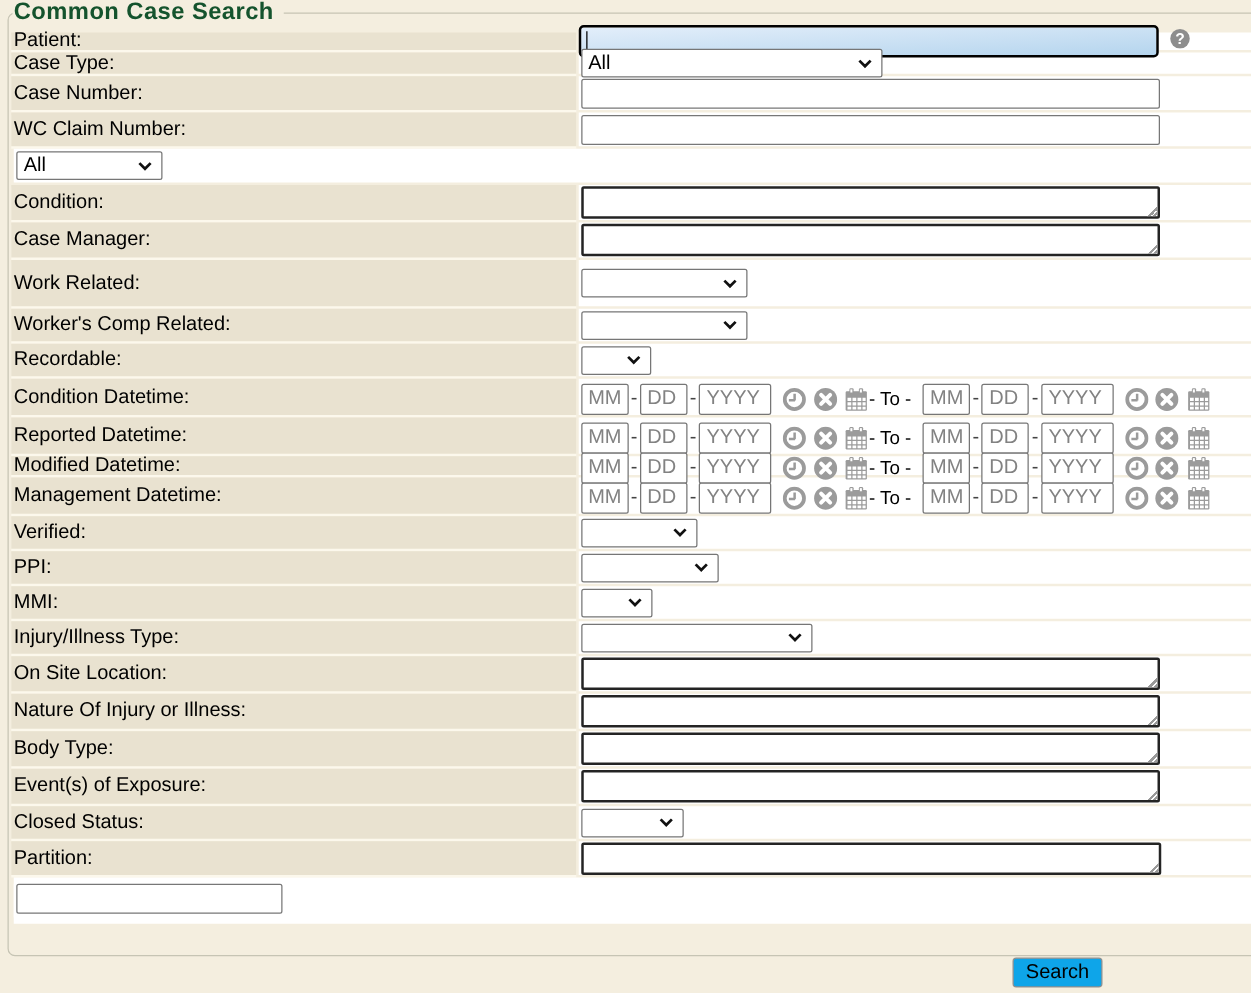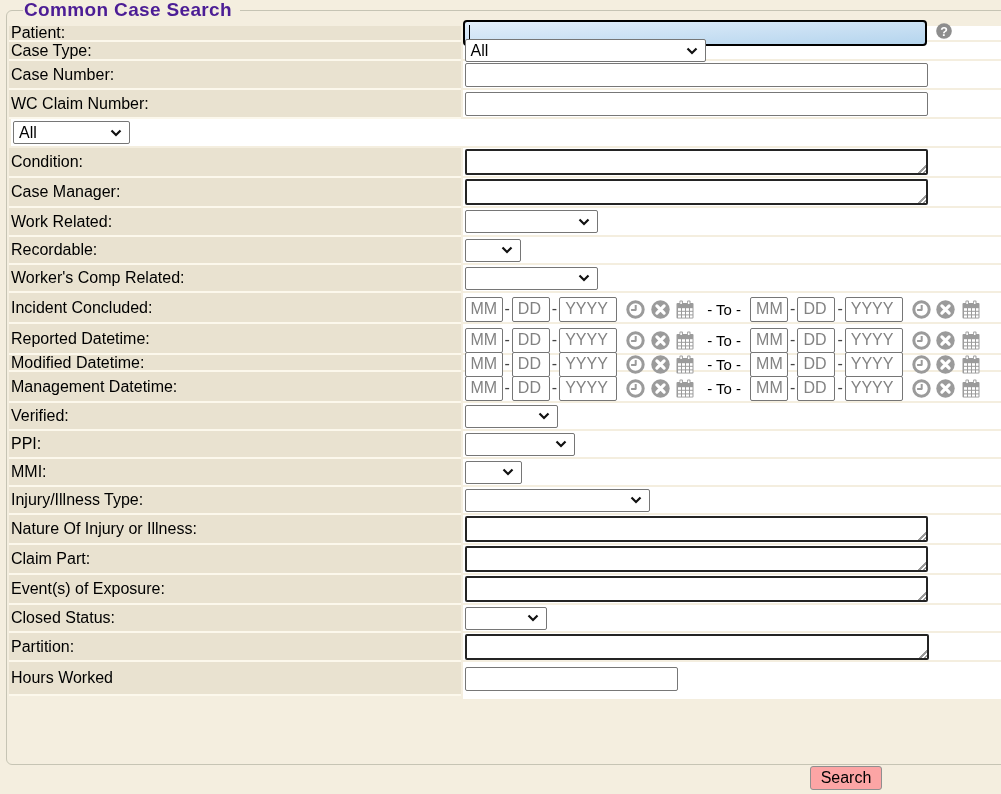--- a/index.html
+++ b/index.html
@@ -9,23 +9,23 @@
   background:#f4eedf;
   font-family:"Liberation Sans", sans-serif;
   font-size:16px; color:#000;
   position:relative;
 }
 #panel {
   position:absolute; left:6px; top:10px; width:1010px; height:755px;
   border:1px solid #c6c4b4; border-radius:6px;
 }
 #legend {
-  position:absolute; left:16px; top:-12px;
+  position:absolute; left:3px; top:-12px;
   background:#f4eedf; padding:0 8px 0 1px;
-  font-size:19px; font-weight:bold; color:#4c1d95; letter-spacing:0.35px;
+  font-size:19px; font-weight:bold; color:#14532d; letter-spacing:0.35px;
   white-space:nowrap;
 }
 #tbl { position:absolute; left:9px; top:26px; width:992px; }
 .row { display:flex; margin-bottom:2px; }
 .lab {
   width:451.5px; flex:0 0 451.5px; background:#e9e2d0;
   padding-left:2px; display:flex; align-items:center;
   box-shadow:0 2px 0 0 #fcf8ec;
 }
 .fld {
@@ -52,24 +52,24 @@
 }
 .sel .cv { position:absolute; right:7px; top:50%; margin-top:-4px; }
 .dt {
   height:25px; border:1px solid #767676; border-radius:2px; background:#fff;
   color:#828282; font-size:16px; display:inline-flex; align-items:center;
   padding-left:5px; flex:0 0 auto; position:relative; top:1.5px;
 }
 .dash { color:#444; margin:0 2px; position:relative; top:1.5px; }
 .ic  { margin-left:5.5px; flex:0 0 auto; position:relative; top:1.5px; }
 .ic1 { margin-left:9px; flex:0 0 auto; position:relative; top:1.5px; }
-.tot { margin:0 9px 0 12px; white-space:pre; font-size:15px; position:relative; top:1.5px; }
+.tot { margin:0 9px 0 0; white-space:pre; font-size:15px; position:relative; top:1.5px; }
 #searchbtn {
   position:absolute; left:810px; top:766px; width:72px; height:24px;
-  background:#fca5a5;
+  background:#0ea5e9;
   border:1px solid #8f8f8f; border-radius:3px;
   font-size:16px; font-family:"Liberation Sans", sans-serif;
   text-align:center; line-height:20px; padding:0;
 }
 </style>
 </head>
 <body>
 <div id="panel">
     <div id="legend">Common Case Search</div>
   </div>
@@ -122,52 +122,52 @@
       </div>
     </div>
 <div class="row" style="height:28px">
       <div class="lab">Case Manager:</div>
       <div class="fld">
         <div class="ta" style="width:463px">
           <div class="grip"></div>
         </div>
       </div>
     </div>
-<div class="row" style="height:27px">
+<div class="row" style="height:37px">
       <div class="lab">Work Related:</div>
       <div class="fld">
         <div class="sel" style="width:133px">
           <svg class="cv" width="12" height="8" viewBox="0 0 12 8">
             <path d="M1.5 1.5 L6 6 L10.5 1.5" fill="none" stroke="#111" stroke-width="2.2"></path>
           </svg>
         </div>
       </div>
     </div>
 <div class="row" style="height:26px">
+      <div class="lab">Worker's Comp Related:</div>
+      <div class="fld">
+        <div class="sel" style="width:133px">
+          <svg class="cv" width="12" height="8" viewBox="0 0 12 8">
+            <path d="M1.5 1.5 L6 6 L10.5 1.5" fill="none" stroke="#111" stroke-width="2.2"></path>
+          </svg>
+        </div>
+      </div>
+    </div>
+<div class="row" style="height:26px">
       <div class="lab">Recordable:</div>
       <div class="fld">
         <div class="sel" style="width:56px">
           <svg class="cv" width="12" height="8" viewBox="0 0 12 8">
             <path d="M1.5 1.5 L6 6 L10.5 1.5" fill="none" stroke="#111" stroke-width="2.2"></path>
           </svg>
         </div>
       </div>
     </div>
-<div class="row" style="height:26px">
-      <div class="lab">Worker's Comp Related:</div>
-      <div class="fld">
-        <div class="sel" style="width:133px">
-          <svg class="cv" width="12" height="8" viewBox="0 0 12 8">
-            <path d="M1.5 1.5 L6 6 L10.5 1.5" fill="none" stroke="#111" stroke-width="2.2"></path>
-          </svg>
-        </div>
-      </div>
-    </div>
 <div class="row" style="height:29px">
-      <div class="lab">Incident Concluded:</div>
+      <div class="lab">Condition Datetime:</div>
       <div class="fld">
         <div class="dt" style="width:38px">MM</div>
         <span class="dash">-</span>
         <div class="dt" style="width:38px">DD</div>
         <span class="dash">-</span>
         <div class="dt" style="width:58px">YYYY</div>
         <svg class="ic1" width="19" height="19" viewBox="0 0 19 19">
           <circle cx="9.5" cy="9.5" r="7.7" fill="#fff" stroke="#9b9b9b" stroke-width="3"></circle>
           <path d="M9.7 10.4 V4.9 M10 10.1 H5.1" fill="none" stroke="#9b9b9b" stroke-width="2"></path>
         </svg>
@@ -489,29 +489,37 @@
       <div class="lab">Injury/Illness Type:</div>
       <div class="fld">
         <div class="sel" style="width:185px">
           <svg class="cv" width="12" height="8" viewBox="0 0 12 8">
             <path d="M1.5 1.5 L6 6 L10.5 1.5" fill="none" stroke="#111" stroke-width="2.2"></path>
           </svg>
         </div>
       </div>
     </div>
 <div class="row" style="height:28px">
+      <div class="lab">On Site Location:</div>
+      <div class="fld">
+        <div class="ta" style="width:463px">
+          <div class="grip"></div>
+        </div>
+      </div>
+    </div>
+<div class="row" style="height:28px">
       <div class="lab">Nature Of Injury or Illness:</div>
       <div class="fld">
         <div class="ta" style="width:463px">
           <div class="grip"></div>
         </div>
       </div>
     </div>
 <div class="row" style="height:28px">
-      <div class="lab">Claim Part:</div>
+      <div class="lab">Body Type:</div>
       <div class="fld">
         <div class="ta" style="width:463px">
           <div class="grip"></div>
         </div>
       </div>
     </div>
 <div class="row" style="height:28px">
       <div class="lab">Event(s) of Exposure:</div>
       <div class="fld">
         <div class="ta" style="width:463px">
@@ -531,19 +539,18 @@
     </div>
 <div class="row" style="height:27px">
       <div class="lab">Partition:</div>
       <div class="fld">
         <div class="ta" style="width:464px">
           <div class="grip"></div>
         </div>
       </div>
     </div>
 <div class="row" style="height:32px">
-      <div class="lab">Hours Worked</div>
       <div class="fld" style="box-shadow:0 5px 0 0 #fff">
         <div class="ti" style="width:213px;margin-top:2px"></div>
       </div>
     </div>
 </div>
 <button id="searchbtn">Search</button>
 
 </body></html>

